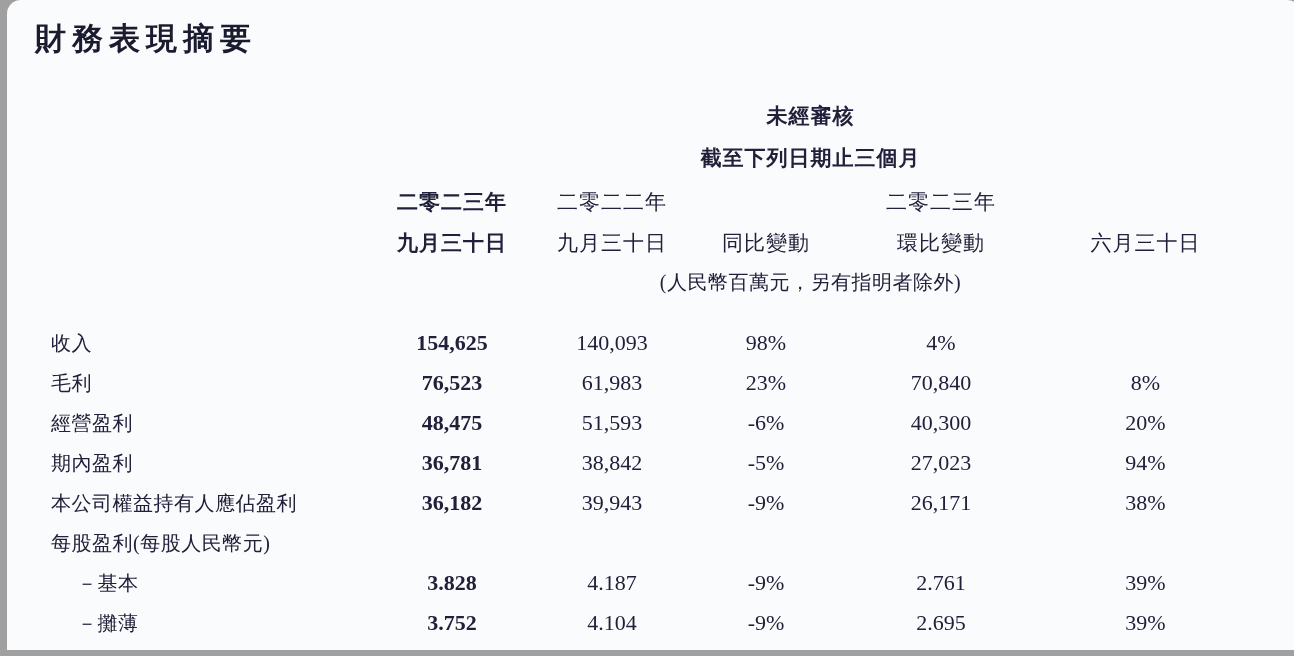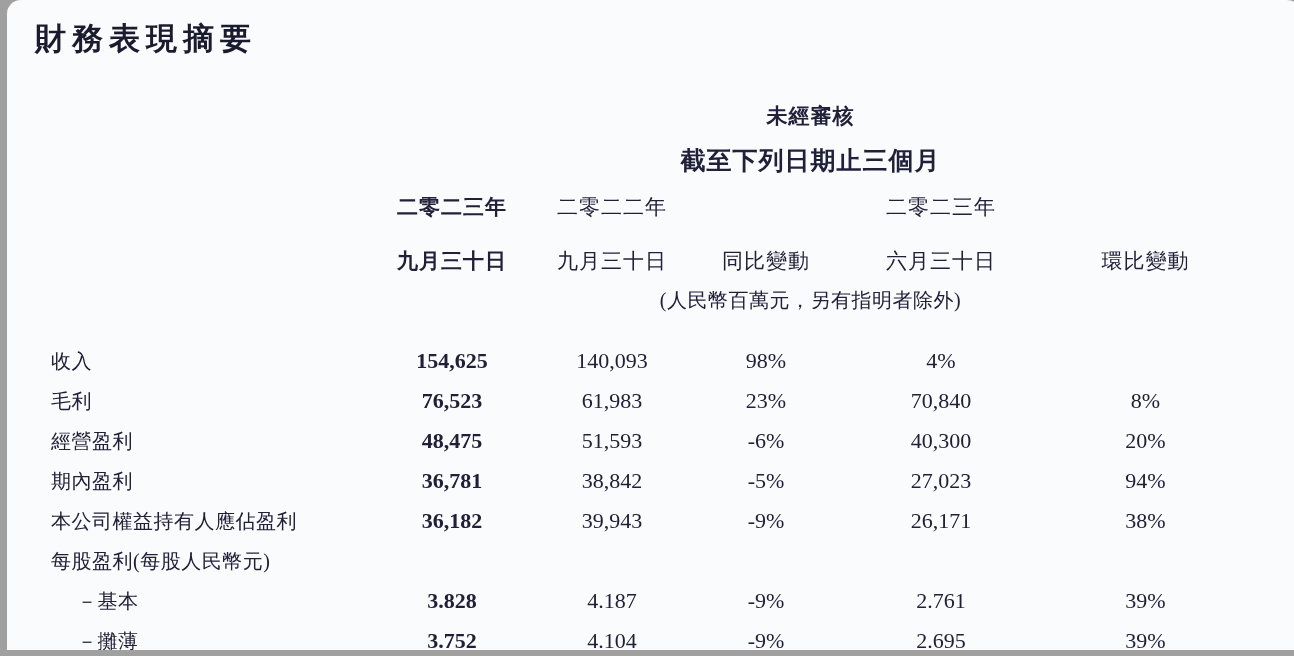--- a/index.html
+++ b/index.html
@@ -31,32 +31,32 @@
     color: #1b1b30;
   }
 
   .center-head {
     margin-left: 342px;          
     text-align: center;
     font-weight: bold;
     letter-spacing: 1px;
   }
   .center-head .line1 { margin-top: 42px; font-size: 21px; }
-  .center-head .line2 { margin-top: 14px; font-size: 25px; }
+  .center-head .line2 { margin-top: 14px; font-size: 21px; }
 
   .grid {
     display: grid;
     grid-template-columns: 1fr 150px 170px 138px 212px 197px;
     align-items: center;
   }
   .grid > div { white-space: nowrap; }
   .num, .hcell { text-align: center; }
 
   .year-row  { margin-top: 16px; height: 28px; font-size: 21px; letter-spacing: 1px; }
-  .date-row  { margin-top: 26px; height: 28px; font-size: 21px; letter-spacing: 1px; }
+  .date-row  { margin-top: 13px; height: 28px; font-size: 21px; letter-spacing: 1px; }
   .hcell.c1  { font-weight: bold; }
 
   .unit-note {
     margin-left: 342px;
     margin-top: 12px;
     text-align: center;
     font-size: 20px;
     letter-spacing: 0.5px;
   }
 
@@ -87,22 +87,22 @@
       <div class="hcell"></div>
       <div class="hcell">二零二三年</div>
       <div class="hcell"></div>
     </div>
 
     <div class="grid date-row">
       <div></div>
       <div class="hcell c1">九月三十日</div>
       <div class="hcell">九月三十日</div>
       <div class="hcell">同比變動</div>
+      <div class="hcell">環比變動</div>
       <div class="hcell">六月三十日</div>
-      <div class="hcell">環比變動</div>
     </div>
 
     <div class="unit-note">(人民幣百萬元，另有指明者除外)</div>
 
     <div class="rows">
 
       <div class="grid row">
         <div class="label">收入</div>
         <div class="num c1">154,625</div>
         <div class="num">140,093</div>

